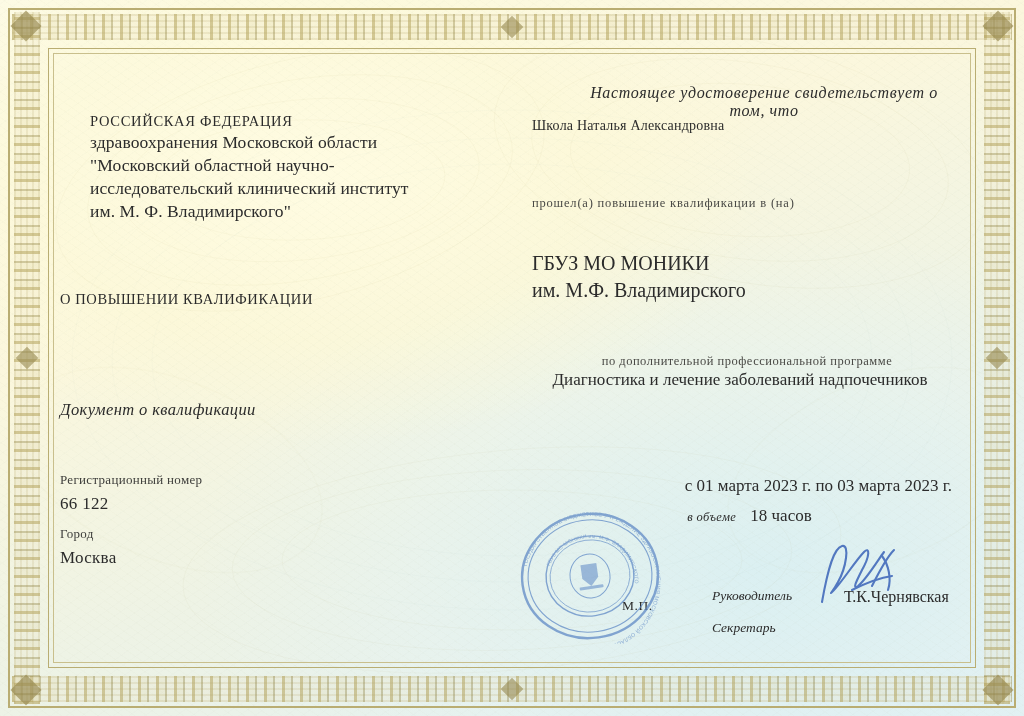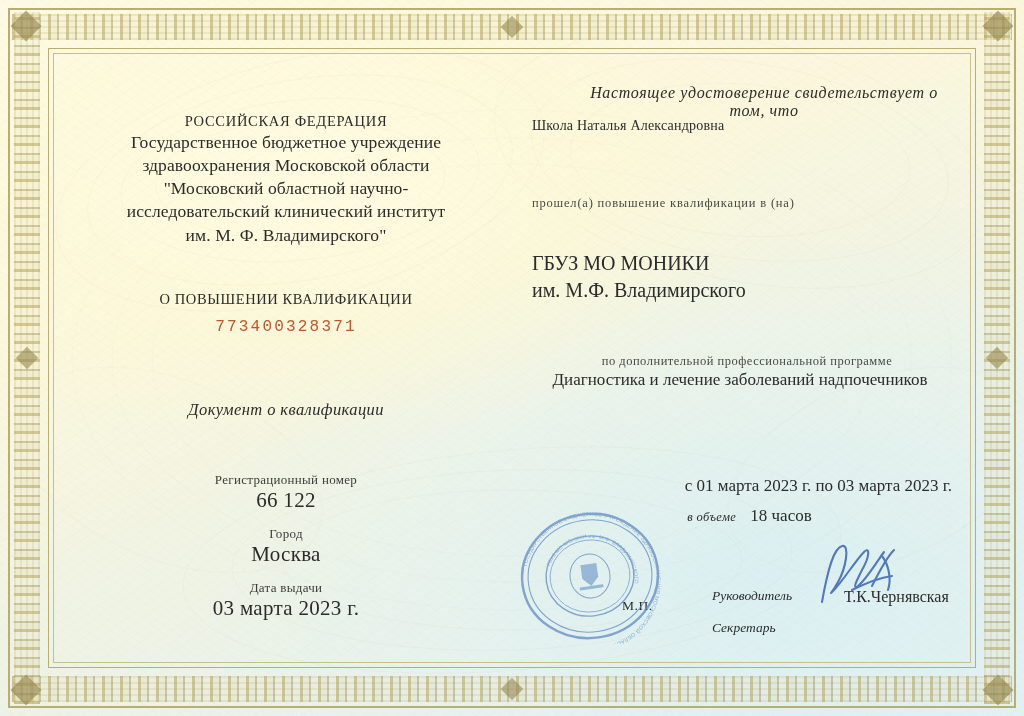--- a/index.html
+++ b/index.html
@@ -104,21 +104,20 @@
   
   #content {
     position: absolute;
     left: 60px; top: 60px;
     width: 904px; height: 596px;
   }
   .col-left {
     position: absolute;
     left: 0; top: 0;
     width: 452px; height: 596px;
-    text-align: center;
   }
   .col-right {
     position: absolute;
     left: 452px; top: 0;
     width: 452px; height: 596px;
   }
 
   
   #issuer-block {
     position: absolute;
@@ -158,22 +157,23 @@
     font-size: 16.5px;
     font-style: italic;
     letter-spacing: 0.4px;
   }
   .field-label {
     font-size: 13px;
     letter-spacing: 0.3px;
     color: #3d3d3a;
   }
   .field-value {
-    font-size: 21px;
+    font-size: 17px;
     letter-spacing: 0.3px;
+    margin-top: 6px;
   }
   #reg-block   { position: absolute; top: 412px; left: 0; width: 452px; }
   #city-block  { position: absolute; top: 466px; left: 0; width: 452px; }
   #date-block  { position: absolute; top: 520px; left: 0; width: 452px; }
 
   
   #attest-line {
     position: absolute;
     top: 24px; left: 62px; width: 380px;
     font-size: 16px;
@@ -321,46 +321,40 @@
   <div class="mid-diamond" style="left:504px; bottom:19px;"></div>
   <div class="mid-diamond" style="left:19px;  top:350px;"></div>
   <div class="mid-diamond" style="right:19px; top:350px;"></div>
 
   <div id="content">
 
     <div class="col-left">
 
       <div id="issuer-block">
         <div id="issuer-line-0">РОССИЙСКАЯ ФЕДЕРАЦИЯ</div>
-        <div>Государственное бюджетное учреждение</div>
         <div>здравоохранения Московской области</div>
         <div>"Московский областной научно-</div>
         <div>исследовательский клинический институт</div>
         <div>им. М. Ф. Владимирского"</div>
       </div>
 
       <div id="doc-subtitle">О ПОВЫШЕНИИ КВАЛИФИКАЦИИ</div>
-      <div id="doc-number">773400328371</div>
 
       <div id="doc-kind">Документ о квалификации</div>
 
       <div id="reg-block">
         <div class="field-label">Регистрационный номер</div>
         <div class="field-value">66 122</div>
       </div>
 
       <div id="city-block">
         <div class="field-label">Город</div>
         <div class="field-value">Москва</div>
       </div>
 
-      <div id="date-block">
-        <div class="field-label">Дата выдачи</div>
-        <div class="field-value">03 марта 2023 г.</div>
-      </div>
 
     </div>
 
     <div class="col-right">
 
       <div id="attest-line">Настоящее удостоверение свидетельствует о том, что</div>
       <div id="holder-name">Школа Наталья Александровна</div>
       <div id="course-label">прошел(а) повышение квалификации в (на)</div>
 
       <div id="org-name">

